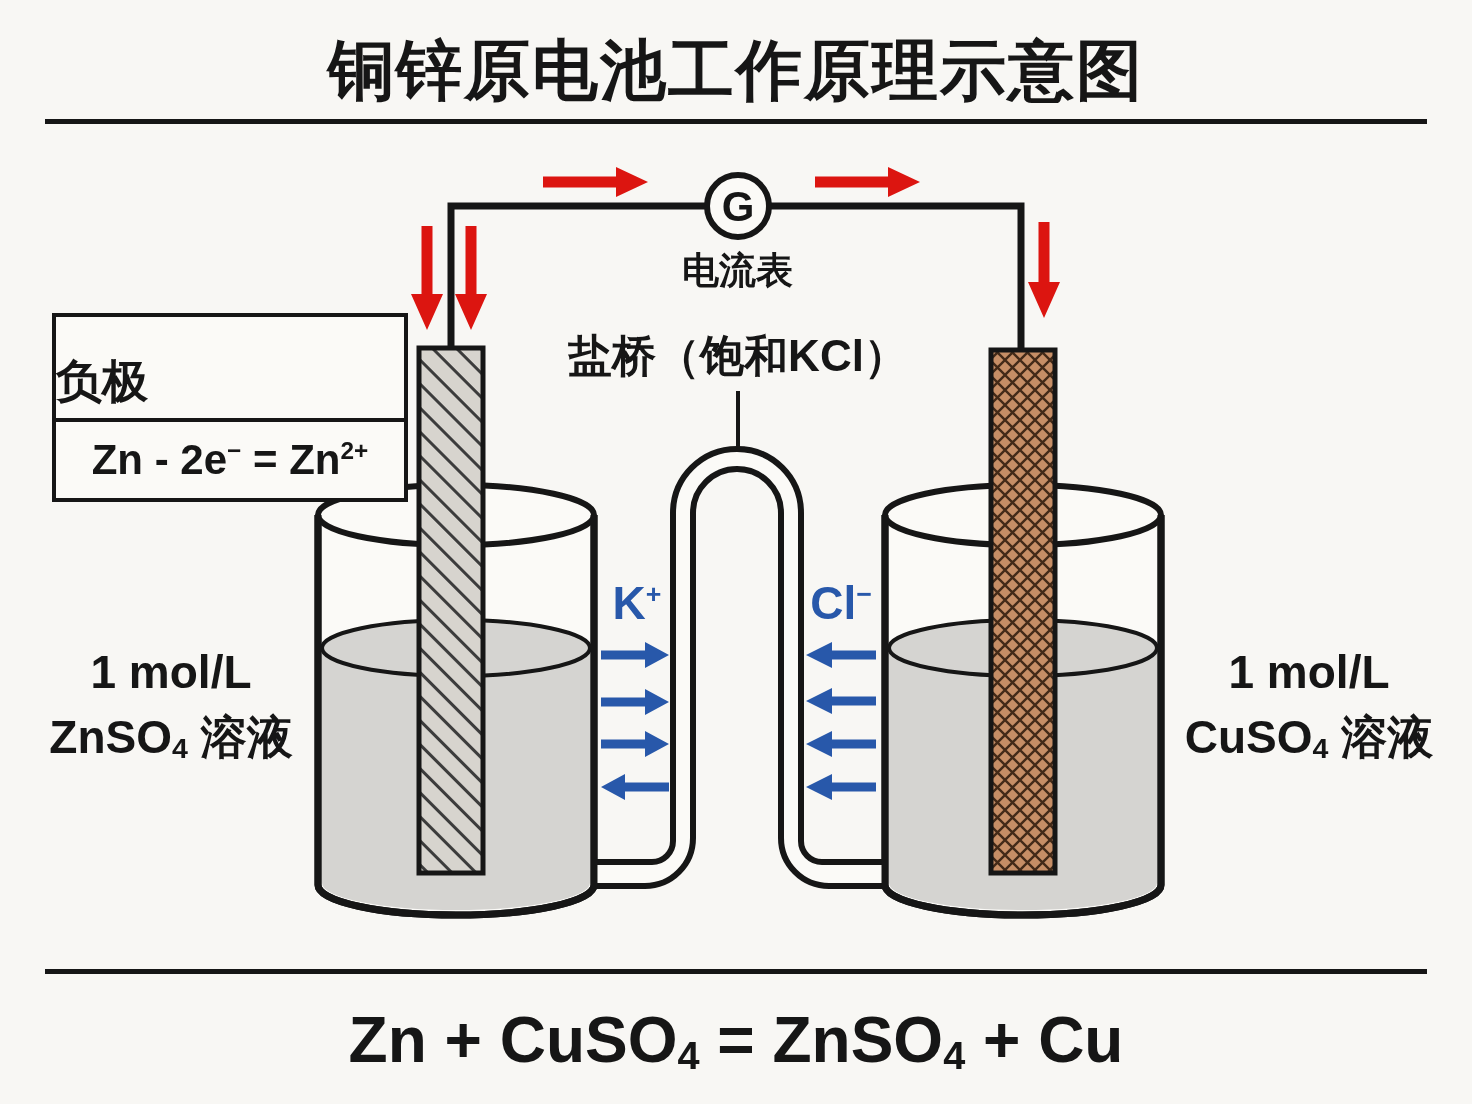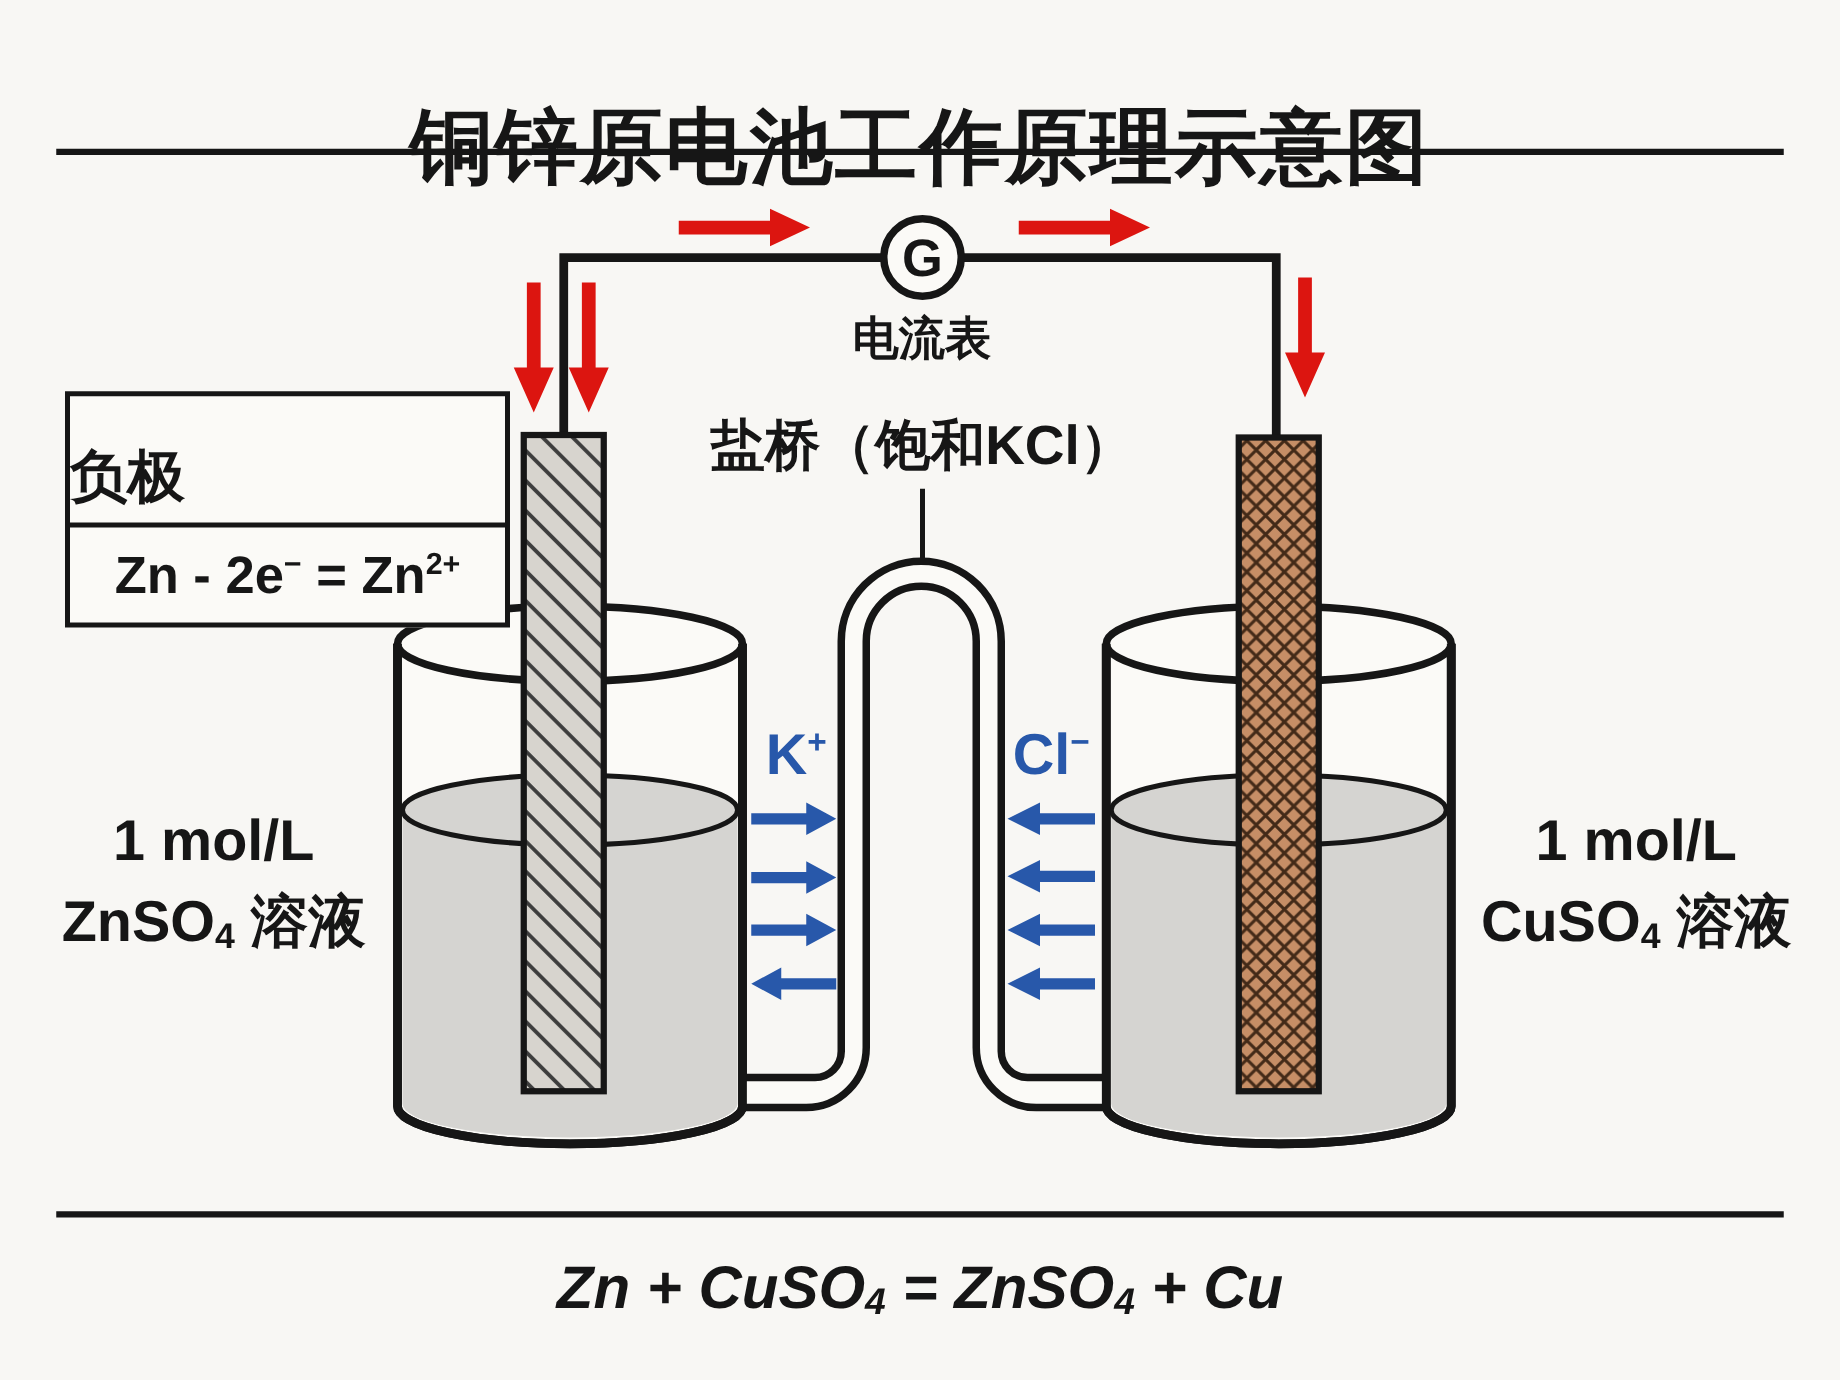--- a/index.html
+++ b/index.html
@@ -7,39 +7,39 @@
     position:relative; width:1472px; height:1104px;
     background:#f8f7f4; overflow:hidden;
     font-family:"Liberation Sans","DejaVu Sans",sans-serif;
     color:#161616; font-weight:bold;
   }
   #diagram-svg{position:absolute; left:0; top:0; width:1472px; height:1104px;}
   .abs{position:absolute;}
   .ctr{text-align:center;}
   sup{font-size:58%; vertical-align:super; line-height:0;}
   sub{font-size:62%; vertical-align:baseline; position:relative; top:0.18em; line-height:0;}
-  #page-title{top:26px; left:0; width:1472px; font-size:66px; letter-spacing:2px;margin-top:47px;}
+  #page-title{top:26px; left:0; width:1472px; font-size:66px; letter-spacing:2px;}
   .rule{background:#161616; height:5px; left:45px; width:1382px;}
   #rule-top{top:119px;}
   #rule-bottom{top:969px;}
   #g-symbol{left:706px; top:183px; width:64px; font-size:42px;}
   #ammeter-label{left:630px; top:246px; width:215px; font-size:37px;}
   #salt-bridge-label{left:520px; top:327px; width:436px; font-size:44px;}
   .info-box{border:4px solid #161616; background:#fbfaf7;}
   #neg-box{left:52px; top:313px; width:348px;}
   #pos-box{left:1070px; top:313px; width:353px;}
   .info-box .box-title{height:73px; line-height:73px; font-size:46px; border-bottom:4px solid #161616; text-align:left;margin-top:28px;}
   .info-box .box-eq{height:76px; line-height:76px; font-size:42px; text-align:center; white-space:nowrap;}
   .ion-label{font-size:46px; color:#2858aa;}
   #k-label{left:598px; top:576px; width:78px;}
   #cl-label{left:797px; top:576px; width:88px;}
   .sol-label{font-size:46px; line-height:1.42;}
   #left-solution{left:22px; top:640px; width:298px;}
   #right-solution{left:1158px; top:640px; width:302px;}
-  #overall-eq{top:1003px; left:0; width:1472px; font-size:48px; white-space:nowrap;font-style:italic;}
+  #overall-eq{top:1003px; left:0; width:1472px; font-size:64px; white-space:nowrap;}
 </style>
 </head>
 <body>
 
 <div id="stage">
 
   <svg id="diagram-svg" viewBox="0 0 1472 1104" xmlns="http://www.w3.org/2000/svg">
     <defs>
       <pattern id="hatchZn" patternUnits="userSpaceOnUse" width="17" height="17" patternTransform="rotate(-45)">
         <rect width="17" height="17" fill="#d7d4ce"></rect>

